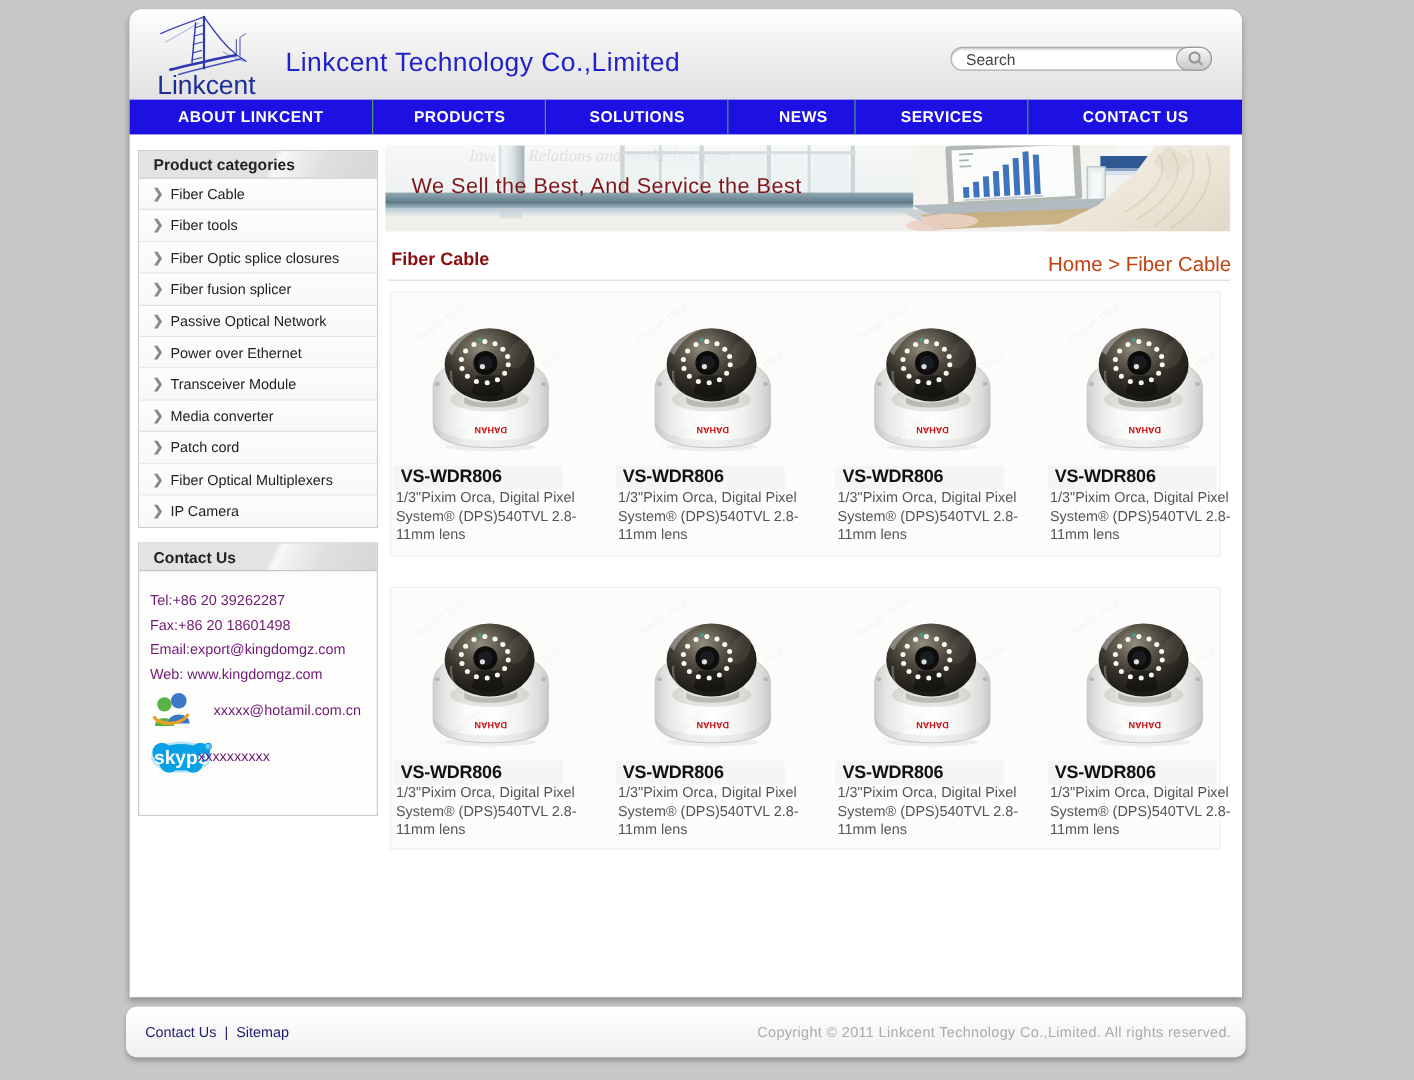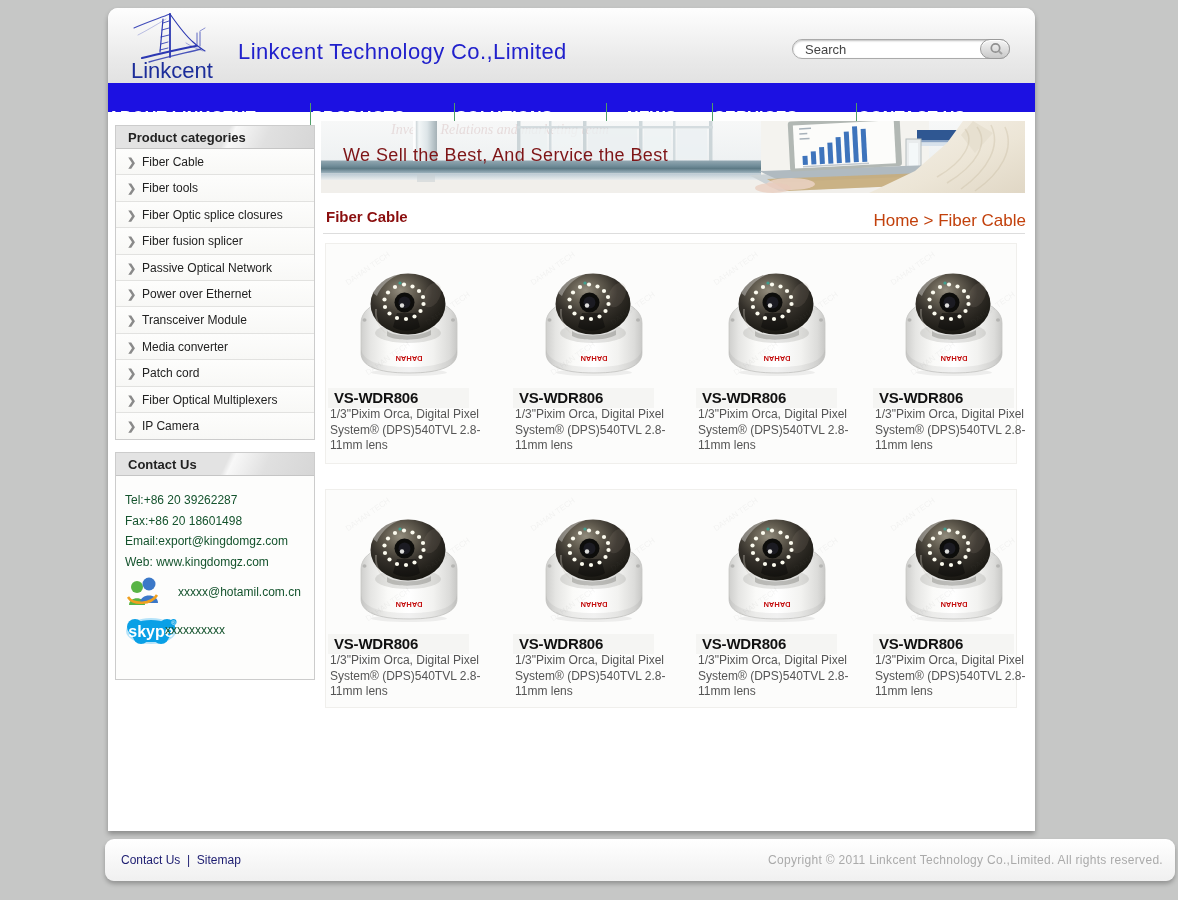--- a/index.html
+++ b/index.html
@@ -5,44 +5,44 @@
 * { margin:0; padding:0; box-sizing:border-box; }
 html,body { width:1178px; height:900px; background:#c6c7c6; font-family:"Liberation Sans", sans-serif; position:relative; overflow:hidden; }
 #box { position:absolute; left:108px; top:8px; width:927px; height:823px; background:#fff; border-radius:10px 10px 0 0; box-shadow:0 3px 5px rgba(0,0,0,0.3); }
 #header { position:absolute; left:0; top:0; width:927px; height:75px; background:linear-gradient(#fefefe, #e9e9e9 70%, #e2e2e2); border-radius:10px 10px 0 0; }
 #logo { position:absolute; left:22px; top:3px; width:110px; height:72px; }
 #title { position:absolute; left:130px; top:31px; font-size:22px; color:#2121cc; letter-spacing:0.4px; }
 #searchwrap { position:absolute; left:684px; top:31px; width:218px; height:20px; background:#fff; border:1px solid #aaa; border-radius:10px; box-shadow:inset 0 1px 2px rgba(0,0,0,0.25); }
 #searchwrap .txt { position:absolute; left:12px; top:2px; font-size:13px; color:#444; }
 #searchbtn { position:absolute; right:-1px; top:-1px; width:30px; height:20px; border:1px solid #9a9a9a; border-radius:10px; background:linear-gradient(#f6f6f6,#c9c9c9); box-shadow:inset 0 1px 0 #fff; }
 #nav { position:absolute; left:0; top:75px; width:927px; height:29px; background:#1c11e2; }
-#nav .it { position:absolute; top:0; height:29px; line-height:29px; color:#fff; font-size:16px; font-weight:bold; letter-spacing:0.4px; border-right:1px solid #4f9e68;margin-top:20px; }
+#nav .it { position:absolute; top:0; height:29px; line-height:29px; text-align:center; color:#fff; font-size:13px; font-weight:bold; letter-spacing:0.4px; border-right:1px solid #4f9e68; }
 
 .sbox { position:absolute; left:7px; width:200px; border:1px solid #ccc; background:#fdfdfc; }
 .shead { height:23px; line-height:23px; padding-left:12px; font-size:13px; font-weight:bold; color:#222; background:linear-gradient(115deg, #e3e3e3 55%, #f8f8f8 58%, #e0e0e0 75%, #d6d6d6); border-bottom:1px solid #c5c5c5; }
 #cats { top:117px; }
 #cats ul { list-style:none; }
 #cats li { height:26.4px; line-height:26.4px; border-bottom:1px solid #e2e2e0; font-size:12px; color:#222; padding-left:26px; position:relative; background:linear-gradient(#fdfdfc,#f8f8f6); }
 #cats li:last-child { border-bottom:none; }
 #cats li .ar { position:absolute; left:11px; top:0px; color:#8a8a8a; font-size:11px; font-weight:bold; }
 #contact { top:444px; height:228px; }
-#contact .body { padding:17px 9px 0 9px; font-size:12px; color:#14532d; }
+#contact .body { padding:17px 9px 0 9px; font-size:12px; color:#701a75; }
 #contact .ln { margin-bottom:6.5px; }
 
 #banner { position:absolute; left:213px; top:113px; width:704px; height:72px; overflow:hidden; background:#f7f5f2; }
 #pagetitle { position:absolute; left:218px; top:200px; font-size:15px; font-weight:bold; color:#8a0e0e; }
 #crumb { position:absolute; right:9px; top:203px; font-size:17px; color:#c2410c; }
 #hr1 { position:absolute; left:215px; top:225px; width:702px; height:1px; background:#ddd; }
 .rowpanel { position:absolute; left:217px; width:692px; background:#fcfcfb; border:1px solid #f0efec; }
 .card { position:absolute; top:0; width:170px; height:100%; }
 .cam { position:absolute; top:13px; left:50%; margin-left:-70px; width:124px; height:124px; }
 .ctitle { position:absolute; top:144px; left:-4px; width:141px; height:20px; line-height:20px; background:#f5f5f3; font-size:15px; font-weight:bold; color:#111; padding-left:6px; letter-spacing:-0.2px; }
 .cdesc { position:absolute; top:163px; left:-2px; width:167px; font-size:12px; color:#555; line-height:15.5px; }
 
-#footer { position:absolute; left:105px; top:839px; width:1070px; height:42px; z-index:5; background:linear-gradient(#ffffff,#f0f0f0); border-radius:9px; box-shadow:0 3px 4px rgba(0,0,0,0.25); }
+#footer { position:absolute; left:105px; top:839px; width:933px; height:42px; z-index:5; background:linear-gradient(#ffffff,#f0f0f0); border-radius:9px; box-shadow:0 3px 4px rgba(0,0,0,0.25); }
 #footer .links { position:absolute; left:16px; top:14px; font-size:12px; color:#1c1c70; }
 #footer .copy { position:absolute; right:12px; top:14px; font-size:12px; color:#aaa; letter-spacing:0.3px; }
 .wm { position:absolute; font-size:8px; color:rgba(110,110,110,0.07); transform:rotate(-35deg); white-space:nowrap; }
 </style>
 </head>
 <body>
 <div id="box">
   <div id="header">
     <svg id="logo" viewBox="0 0 110 72">
       <g stroke="#2c38b2" fill="none" stroke-linecap="round">

